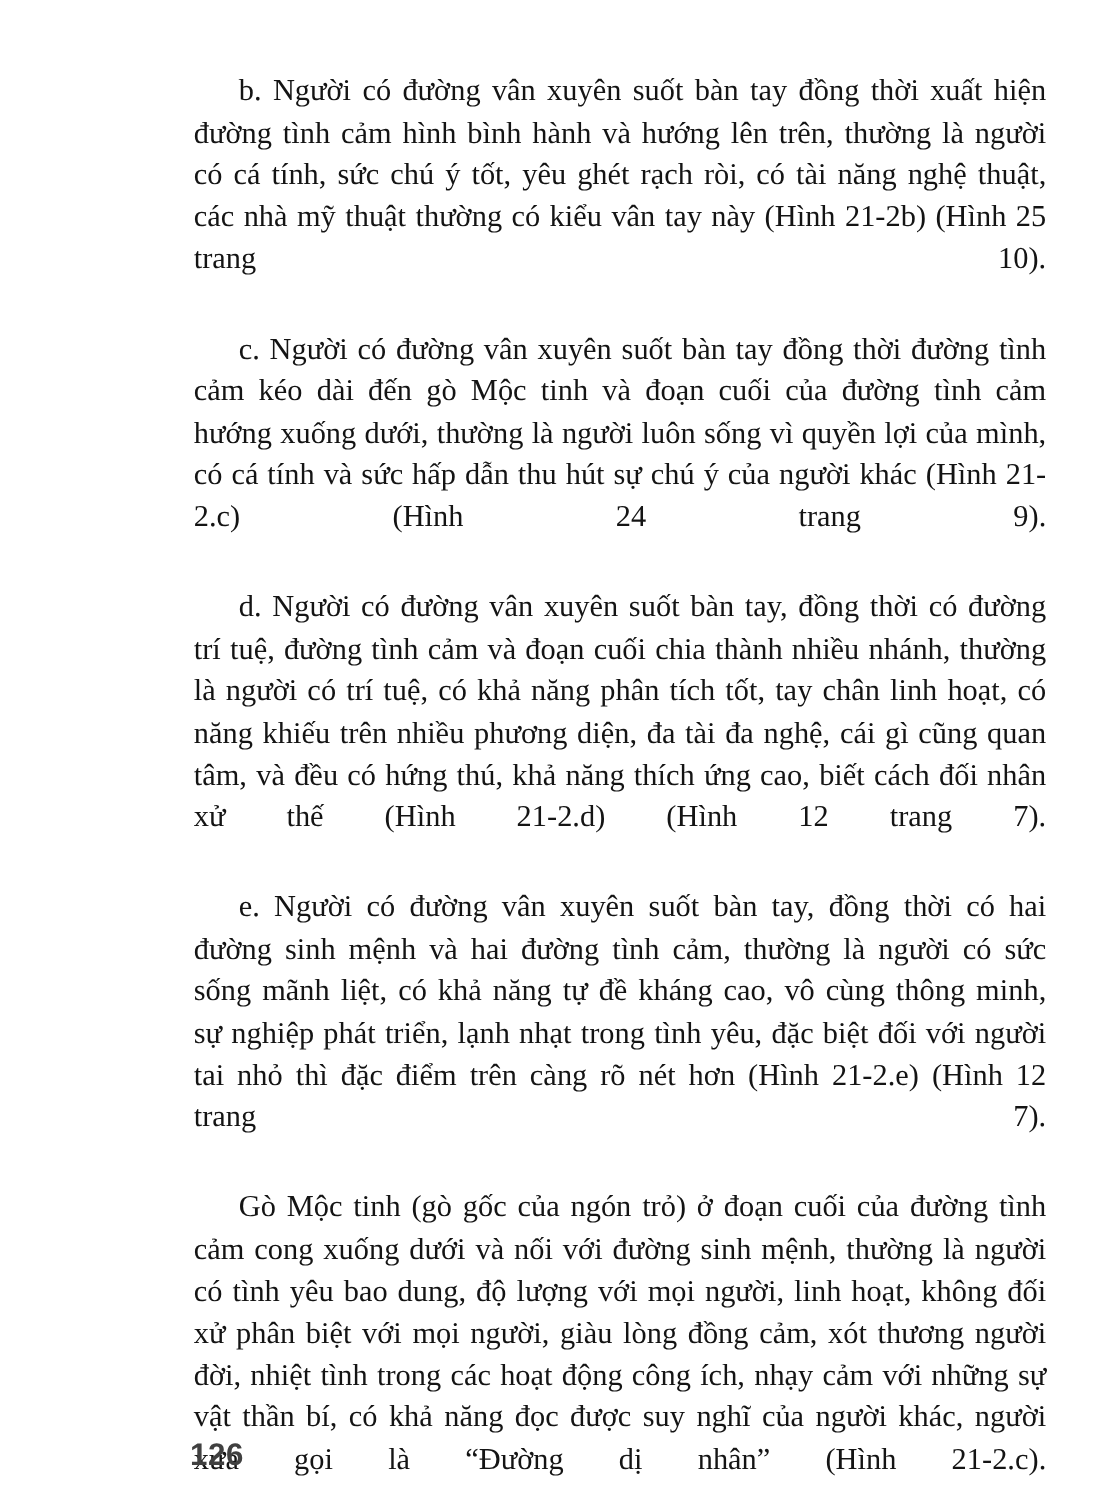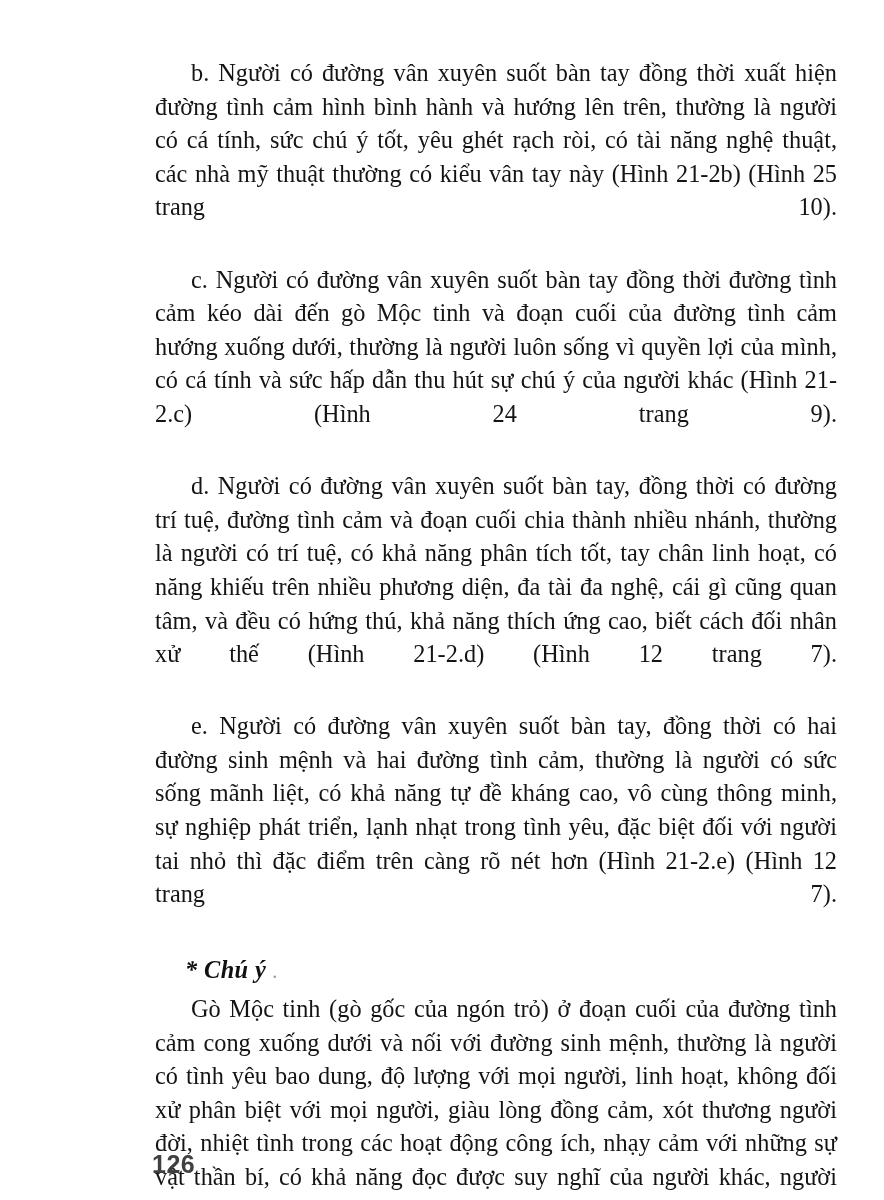--- a/index.html
+++ b/index.html
@@ -84,21 +84,20 @@
   <div class="text-block">
 
     <p class="para">b. Người có đường vân xuyên suốt bàn tay đồng thời xuất hiện đường tình cảm hình bình hành và hướng lên trên, thường là người có cá tính, sức chú ý tốt, yêu ghét rạch ròi, có tài năng nghệ thuật, các nhà mỹ thuật thường có kiểu vân tay này (Hình 21-2b) (Hình 25 trang 10).</p>
 
     <p class="para">c. Người có đường vân xuyên suốt bàn tay đồng thời đường tình cảm kéo dài đến gò Mộc tinh và đoạn cuối của đường tình cảm hướng xuống dưới, thường là người luôn sống vì quyền lợi của mình, có cá tính và sức hấp dẫn thu hút sự chú ý của người khác (Hình 21-2.c) (Hình 24 trang 9).</p>
 
     <p class="para">d. Người có đường vân xuyên suốt bàn tay, đồng thời có đường trí tuệ, đường tình cảm và đoạn cuối chia thành nhiều nhánh, thường là người có trí tuệ, có khả năng phân tích tốt, tay chân linh hoạt, có năng khiếu trên nhiều phương diện, đa tài đa nghệ, cái gì cũng quan tâm, và đều có hứng thú, khả năng thích ứng cao, biết cách đối nhân xử thế (Hình 21-2.d) (Hình 12 trang 7).</p>
 
     <p class="para">e. Người có đường vân xuyên suốt bàn tay, đồng thời có hai đường sinh mệnh và hai đường tình cảm, thường là người có sức sống mãnh liệt, có khả năng tự đề kháng cao, vô cùng thông minh, sự nghiệp phát triển, lạnh nhạt trong tình yêu, đặc biệt đối với người tai nhỏ thì đặc điểm trên càng rõ nét hơn (Hình 21-2.e) (Hình 12 trang 7).</p>
 
-    <p class="note-head"><span>* Chú ý</span><span class="trailing-dot">.</span></p>
 
     <p class="para">Gò Mộc tinh (gò gốc của ngón trỏ) ở đoạn cuối của đường tình cảm cong xuống dưới và nối với đường sinh mệnh, thường là người có tình yêu bao dung, độ lượng với mọi người, linh hoạt, không đối xử phân biệt với mọi người, giàu lòng đồng cảm, xót thương người đời, nhiệt tình trong các hoạt động công ích, nhạy cảm với những sự vật thần bí, có khả năng đọc được suy nghĩ của người khác, người xưa gọi là “Đường dị nhân” (Hình 21-2.c).</p>
 
   </div>
 
   <div class="page-number">126</div>
 
 </div>
 
 </body></html>

